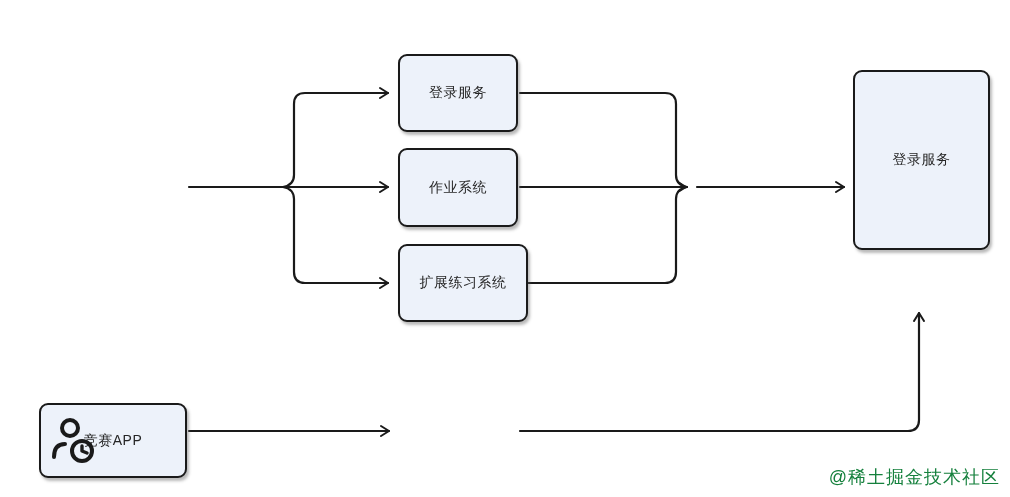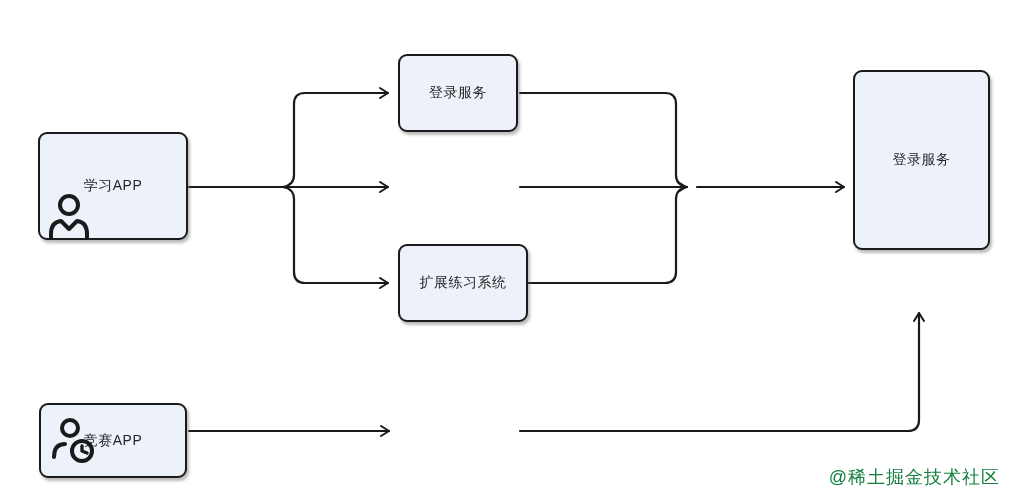--- a/index.html
+++ b/index.html
@@ -97,32 +97,28 @@
       <path d="M520,187 H686" marker-end="url(#arrow)"></path>
 
       <path d="M697,187 H844" marker-end="url(#arrow)"></path>
 
       <path d="M189,431 H389" marker-end="url(#arrow)"></path>
 
       <path d="M520,431 H908 Q919,431 919,420 L919,313" marker-end="url(#arrow)"></path>
     </g>
   </svg>
 
-  <div class="node" id="node-learning-app">
-    <span class="label">学习APP</span>
-    <svg class="corner-icon" viewBox="0 0 44 46">
-      <circle cx="22" cy="13" r="9" fill="none" stroke="#1a1a1a" stroke-width="4"></circle>
-      <path d="M4,46 L4,42 Q4,30 14,29 L22,37 L30,29 Q40,30 40,42 L40,46" fill="none" stroke="#1a1a1a" stroke-width="4" stroke-linejoin="round"></path>
-    </svg>
-  </div>
 
   <div class="node" id="node-exam-system">
     <span class="label">登录服务</span>
   </div>
 
+  <div class="node" id="node-homework-system">
+    <span class="label">作业系统</span>
+  </div>
 
   <div class="node" id="node-extended-system">
     <span class="label">扩展练习系统</span>
   </div>
 
   <div class="node" id="node-login-service">
     <span class="label">登录服务</span>
   </div>
 
   <div class="node" id="node-competition-app">

